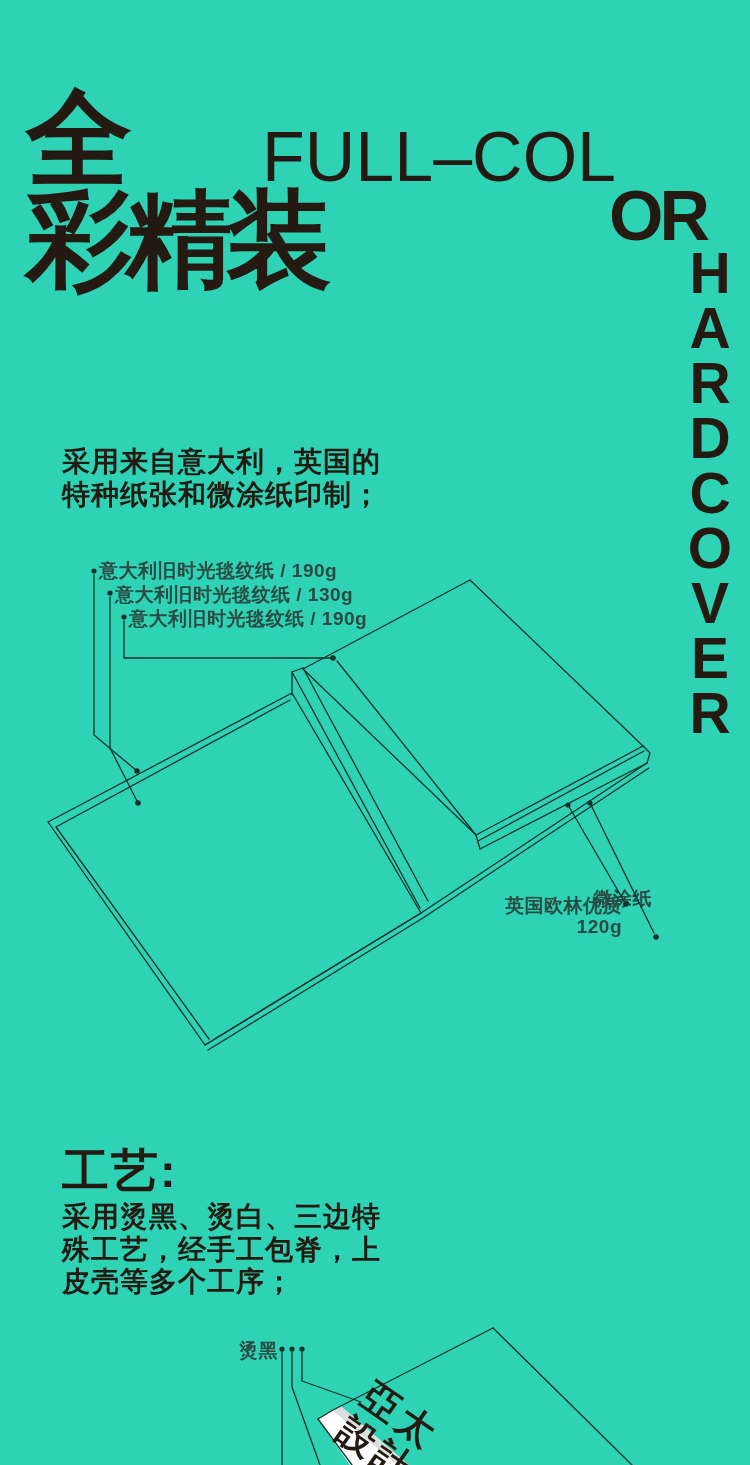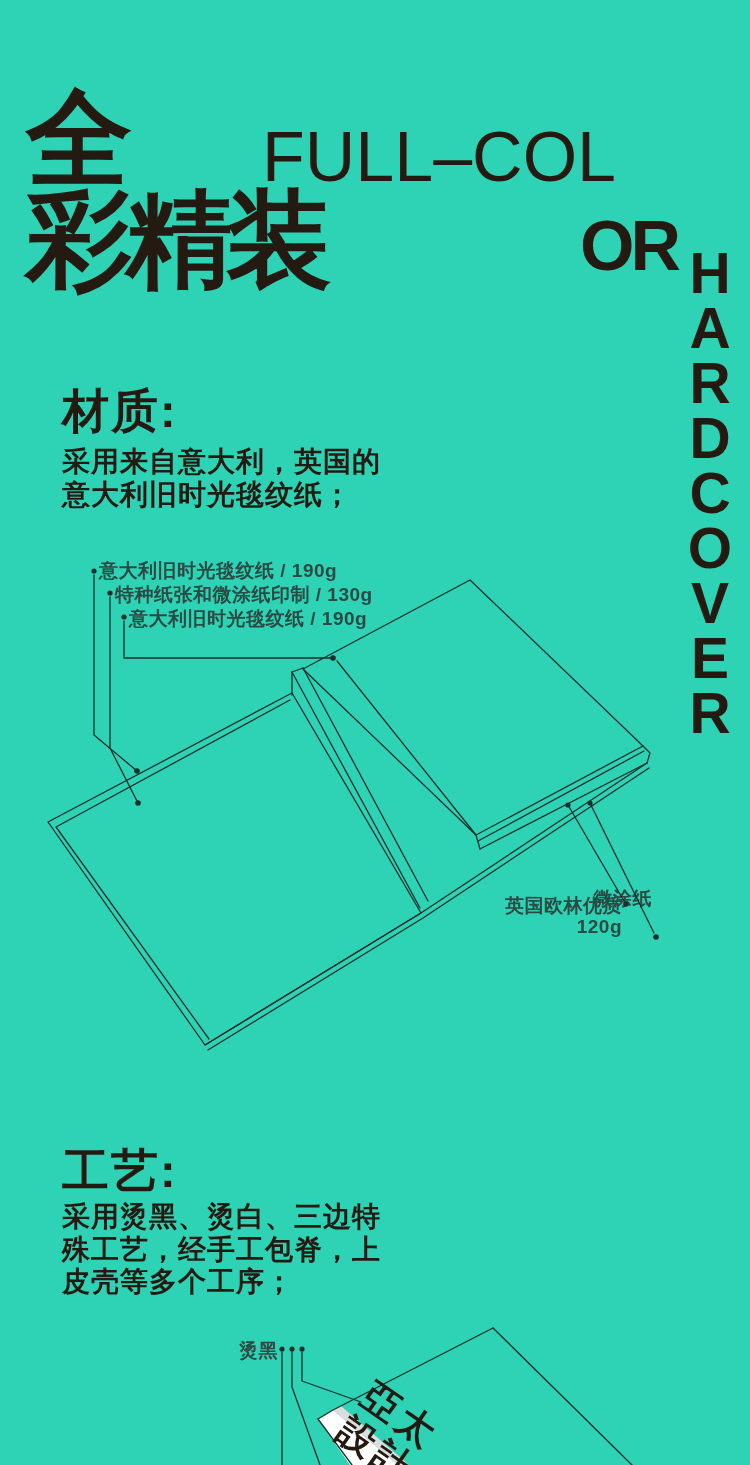--- a/index.html
+++ b/index.html
@@ -21,24 +21,23 @@
     font-size:106px;line-height:101px;
     font-weight:900;letter-spacing:-6px;
     white-space:pre-line;
   }
   .latin-1{
     left:262px;top:122px;
     font-size:70px;line-height:70px;font-weight:400;
     letter-spacing:0px;
   }
   .latin-2{
-    left:580px;top:181px;
+    left:609px;top:181px;
     font-size:70px;line-height:70px;font-weight:600;
     letter-spacing:-4px;
-    margin-top:30px;
   }
   .vertical-word{
     left:679px;top:246px;width:62px;
     display:flex;flex-direction:column;align-items:center;
     font-size:57px;line-height:55px;font-weight:600;
   }
   
   .sec-heading{
     font-size:47px;line-height:50px;font-weight:900;letter-spacing:2px;
   }
@@ -88,26 +87,25 @@
     <span>A</span>
     <span>R</span>
     <span>D</span>
     <span>C</span>
     <span>O</span>
     <span>V</span>
     <span>E</span>
     <span>R</span>
   </div>
 
-  <div class="abs sec-heading material-heading">材质:</div>
   <div class="abs sec-body material-body">采用来自意大利，英国的
-意大利旧时光毯纹纸；</div>
+特种纸张和微涂纸印制；</div>
 
   <div class="abs callout lbl-left-0">意大利旧时光毯纹纸 / 190g</div>
-  <div class="abs callout lbl-left-1">特种纸张和微涂纸印制 / 130g</div>
+  <div class="abs callout lbl-left-1">意大利旧时光毯纹纸 / 130g</div>
   <div class="abs callout lbl-left-2">意大利旧时光毯纹纸 / 190g</div>
   <div class="abs callout r lbl-right-0">英国欧林优质120g</div>
   <div class="abs callout r lbl-right-1">微涂纸</div>
 
   <svg class="overlay" width="750" height="1465" viewBox="0 0 750 1465">
 
     <g>
 
       <path class="ln" d="M470,580 L643,746 L476,835 L303,669 Z"></path>
       <path class="ln" d="M337,661 L476,835"></path>

